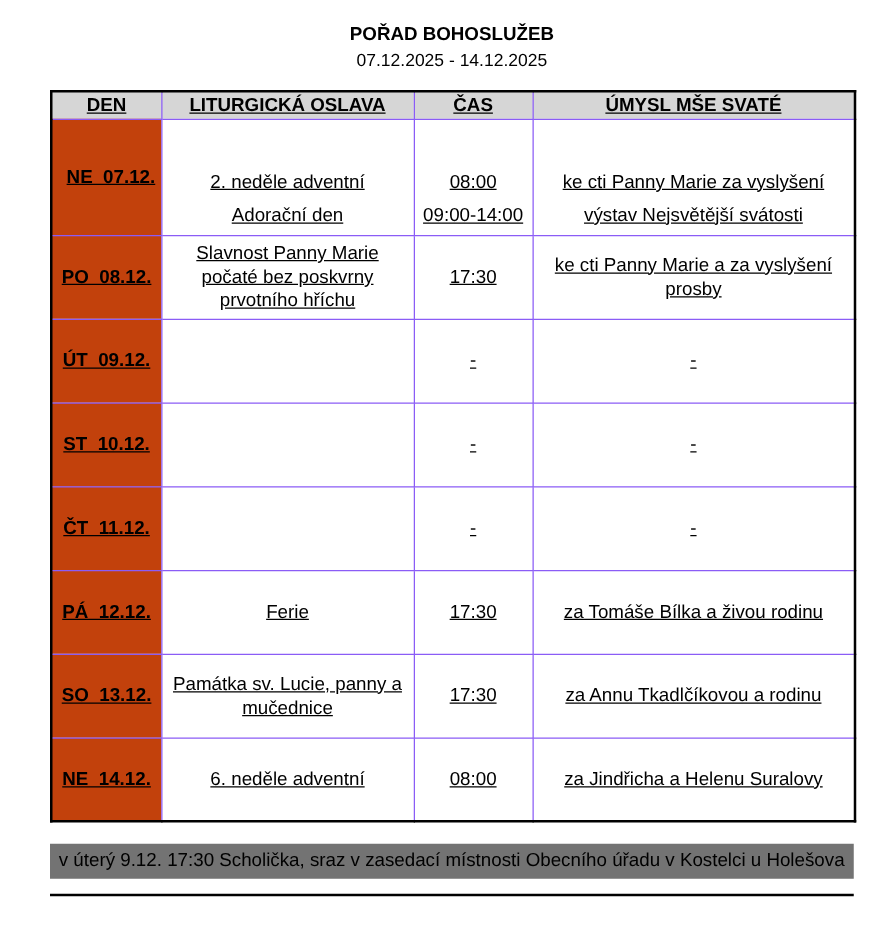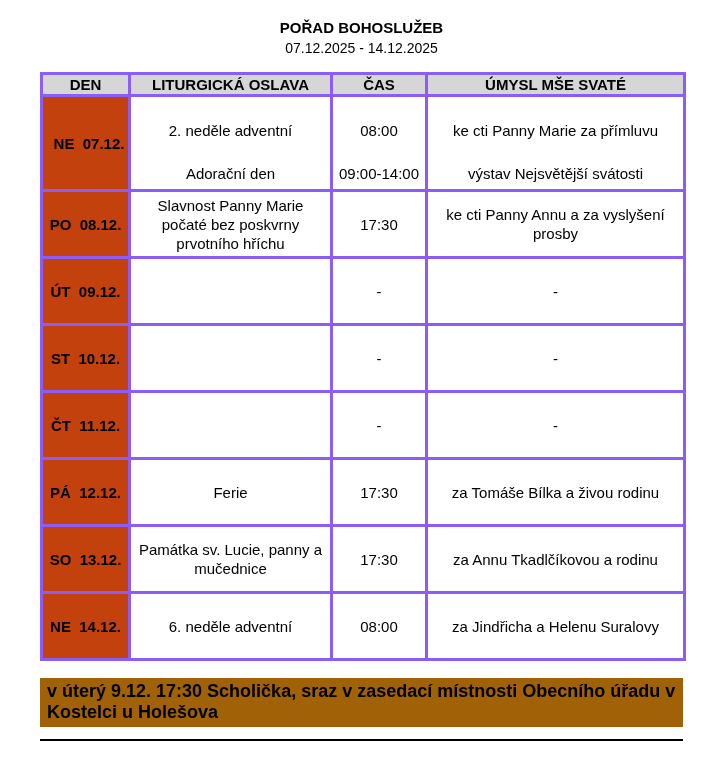--- a/index.html
+++ b/index.html
@@ -15,21 +15,21 @@
   .title-line { font-size:15px; font-weight:bold; line-height:21px; }
   .date-line { font-size:14px; font-weight:normal; line-height:21px; }
 
   table.schedule {
     border-collapse:collapse;
     table-layout:fixed;
     width:643px;
     margin-top:13px;
     border:2px solid #000;
   }
-  table.schedule th, table.schedule td { border:3px solid #8b5cf6; }
+  table.schedule th, table.schedule td { border:1px solid #8b5cf6;text-decoration:underline; }
   table.schedule th {
     background:#d6d6d6;
     font-size:15px;
     font-weight:bold;
     height:22px;
     text-align:center;
     padding:1px 2px;
   }
   table.schedule td {
     font-size:15px;
@@ -47,30 +47,29 @@
   }
   tr.row-normal { height:67px; }
   tr.row-tall { height:92px; }
   tr.row-tall td { padding:0; vertical-align:top; }
   tr.row-tall td.day { vertical-align:middle; padding-left:7px; }
   .stack {
     display:flex;
     flex-direction:column;
     justify-content:space-between;
     height:92px;
-    padding:24px 2px 6px;
+    padding:40px 2px 6px;
   }
   .note {
     margin-top:17px;
-    background:#a16207;
+    background:#737373;
     width:643px;
-    font-size:18px;
+    font-size:15px;
     line-height:21px;
     padding:3px 7px 4px;
-    font-weight:bold;
   }
   .bottom-rule {
     margin-top:12px;
     width:643px;
     border-top:2px solid #000;
     height:0;
   }
 </style>
 </head>
 <body>
@@ -108,31 +107,31 @@
           </div>
         </td>
         <td>
           <div class="stack">
             <div>08:00</div>
             <div>09:00-14:00</div>
           </div>
         </td>
         <td>
           <div class="stack">
-            <div>ke cti Panny Marie za přímluvu</div>
+            <div>ke cti Panny Marie za vyslyšení</div>
             <div>výstav Nejsvětější svátosti</div>
           </div>
         </td>
       </tr>
 
       <tr class="row-normal">
         <td class="day">PO  08.12.</td>
         <td>Slavnost Panny Marie počaté bez poskvrny prvotního hříchu</td>
         <td>17:30</td>
-        <td>ke cti Panny Annu a za vyslyšení prosby</td>
+        <td>ke cti Panny Marie a za vyslyšení prosby</td>
       </tr>
 
       <tr class="row-normal">
         <td class="day">ÚT  09.12.</td>
         <td></td>
         <td>-</td>
         <td>-</td>
       </tr>
 
       <tr class="row-normal">

